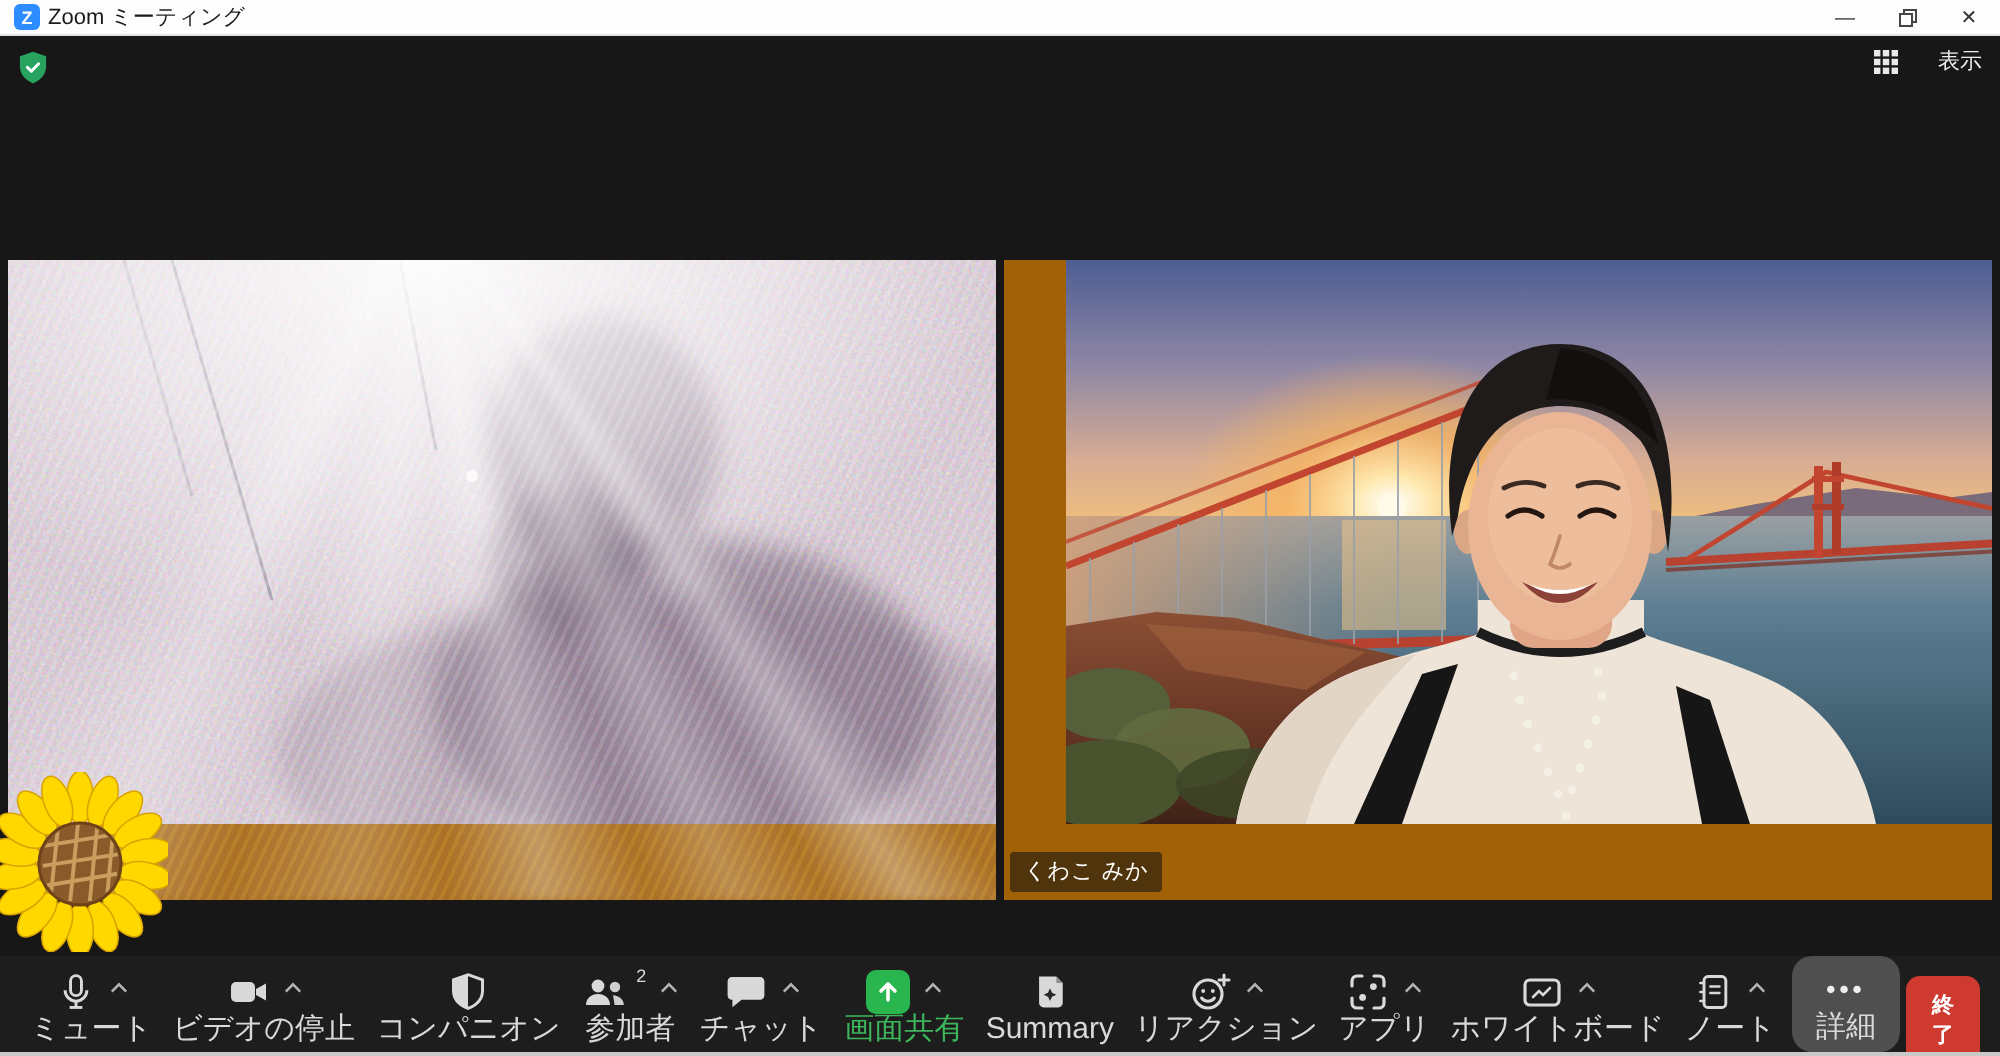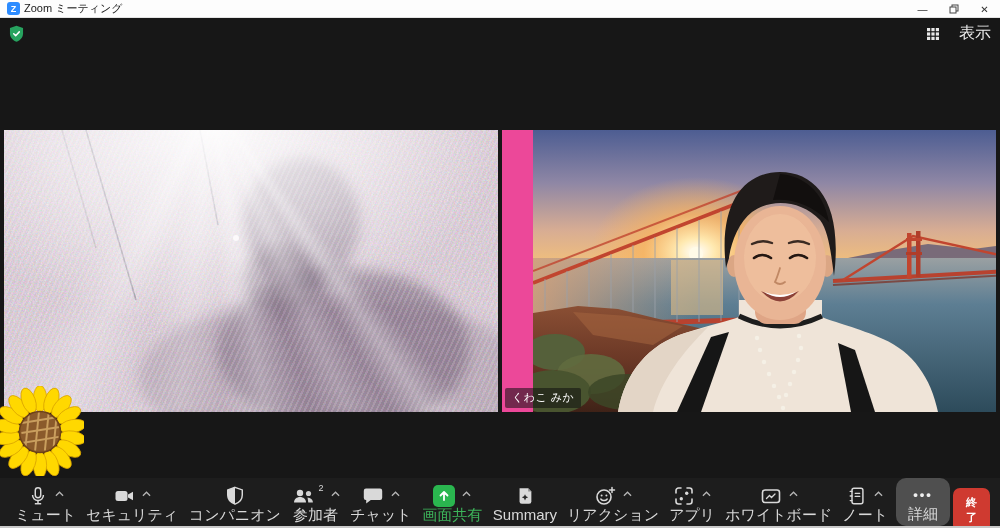--- a/index.html
+++ b/index.html
@@ -15,25 +15,25 @@
   .wctrls { position:absolute; right:0; top:0; height:18px; display:flex; }
   .wbtn { width:31px; height:18px; display:flex; align-items:center; justify-content:center;
           font-size:10px; color:#333; }
   .wbtn svg { display:block; }
 
   
   .stage { position:absolute; top:18px; left:0; right:0; bottom:0; background:#171717; }
 
   .enc-shield { position:absolute; left:8px; top:25px; width:17px; height:18px; }
   .view-btn { position:absolute; right:9px; top:23px; display:flex; align-items:center; gap:20px;
-              color:#ececec; font-size:16px; cursor:default; }
+              color:#ececec; font-size:11px; cursor:default; }
 
   
   .tiles { position:absolute; left:4px; top:130px; width:992px; height:282px; display:flex; gap:4px; }
-  .tile { position:relative; width:494px; height:282px; overflow:hidden; background:#ec4899;padding-left:31px; }
+  .tile { position:relative; width:494px; height:320px; overflow:hidden; background:#a16207;padding-left:31px; }
 
   
   .noise-svg { position:absolute; inset:0; }
   .glow { position:absolute; inset:0;
           background: radial-gradient(ellipse 430px 300px at 42% -2%, rgba(255,255,255,.96), rgba(255,255,255,.5) 38%, rgba(255,255,255,0) 68%); }
   .rays { position:absolute; inset:0; opacity:.55; filter:blur(2px);
           background: conic-gradient(from 140deg at 42% -10%,
             rgba(255,255,255,0) 0deg, rgba(255,255,255,.55) 5deg, rgba(255,255,255,0) 10deg,
             rgba(255,255,255,.35) 16deg, rgba(255,255,255,0) 22deg,
             rgba(255,255,255,.5) 30deg, rgba(255,255,255,0) 38deg,
@@ -345,21 +345,21 @@
     <div class="ctrl">
       <div class="top">
         <svg width="22" height="22" viewBox="0 0 22 22">
           <rect x="2.5" y="6" width="12" height="10" rx="2.5" fill="#d9d9d9"></rect>
           <path d="M15,9.5 L20,6.8 V15.2 L15,12.5 Z" fill="#d9d9d9"></path>
         </svg>
         <svg class="chev" width="9" height="6" viewBox="0 0 10 6">
           <path d="M1,5 L5,1 L9,5" stroke="#b5b5b5" stroke-width="1.4" fill="none"></path>
           </svg>
       </div>
-      <span class="lbl">セキュリティ</span>
+      <span class="lbl">ビデオの停止</span>
     </div>
 
     <div class="spacer-sm"></div>
 
     <div class="ctrl">
       <div class="top">
         <svg width="20" height="22" viewBox="0 0 22 22">
           <path d="M11,1.5 L19,4.3 V10 c0,5-3.4,8.3-8,10 C6.4,18.3 3,15 3,10 V4.3 Z" fill="none" stroke="#d9d9d9" stroke-width="1.6"></path>
           <path d="M11,1.5 L3,4.3 V10 c0,5 3.4,8.3 8,10 Z" fill="#d9d9d9"></path>
         </svg>

